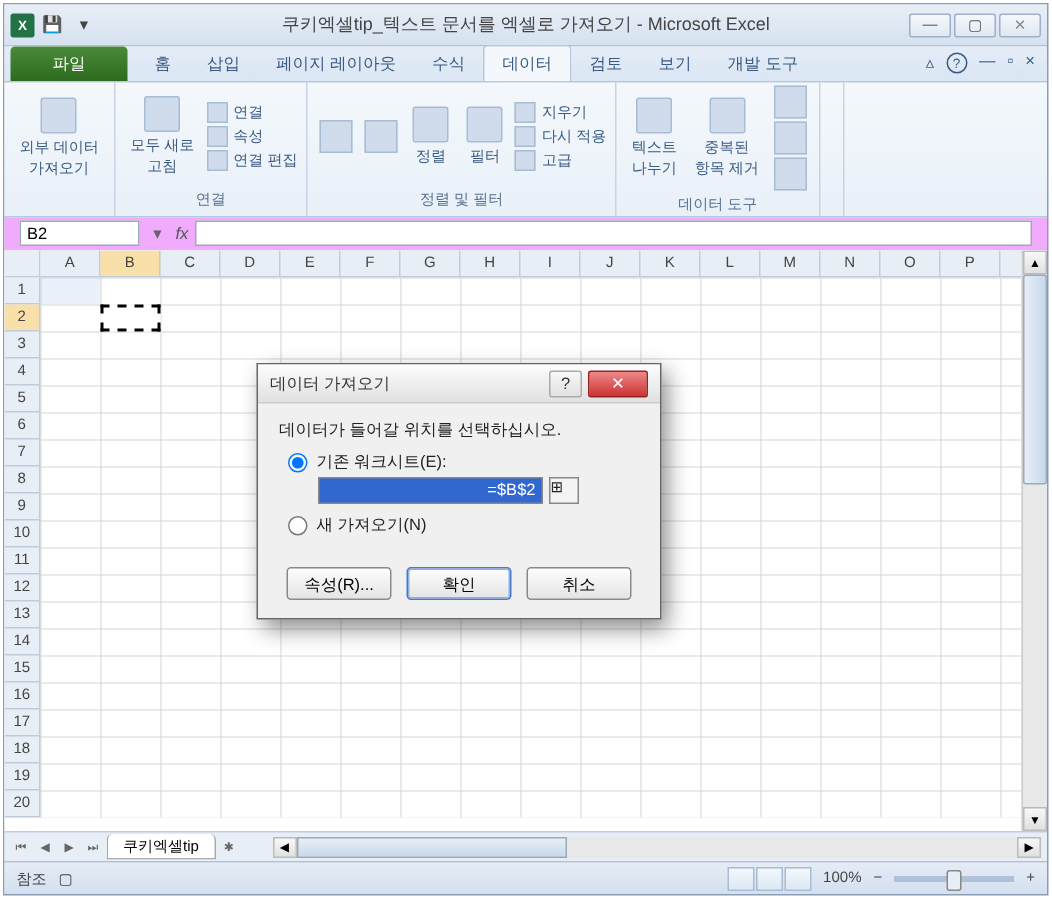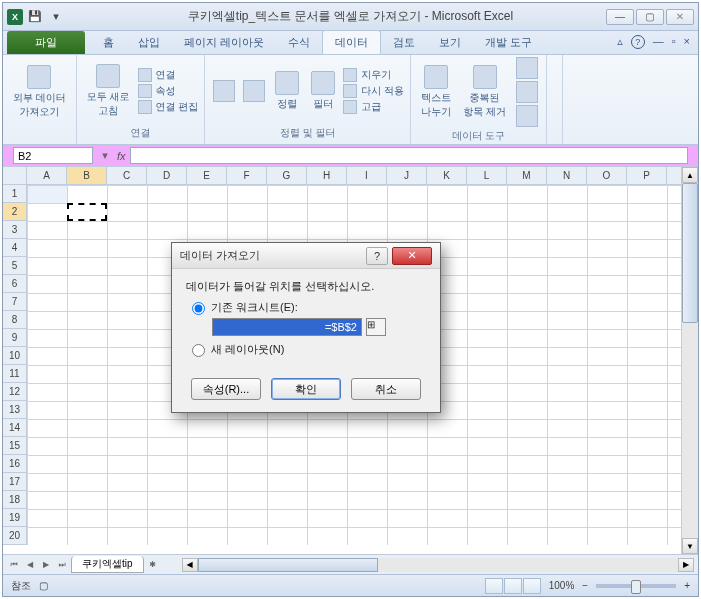--- a/index.html
+++ b/index.html
@@ -333,21 +333,21 @@
     <div class="radio-row">
       <input type="radio" checked="" style="">
       <span>기존 워크시트(E):</span>
     </div>
     <div class="ref-input-row">
       <input class="ref-input" style="background: rgb(49, 104, 208); color: rgb(255, 255, 255);" value="=$B$2">
       <div class="ref-btn">⊞</div>
     </div>
     <div class="radio-row">
       <input type="radio" style="">
-      <span>새 레이아웃(N)</span>
+      <span>새 가져오기(N)</span>
     </div>
   </div>
   <div class="dlg-buttons">
     <div class="dlg-btn">속성(R)...</div>
     <div class="dlg-btn default">확인</div>
     <div class="dlg-btn">취소</div>
   </div>
 </div>
 
 </body></html>

